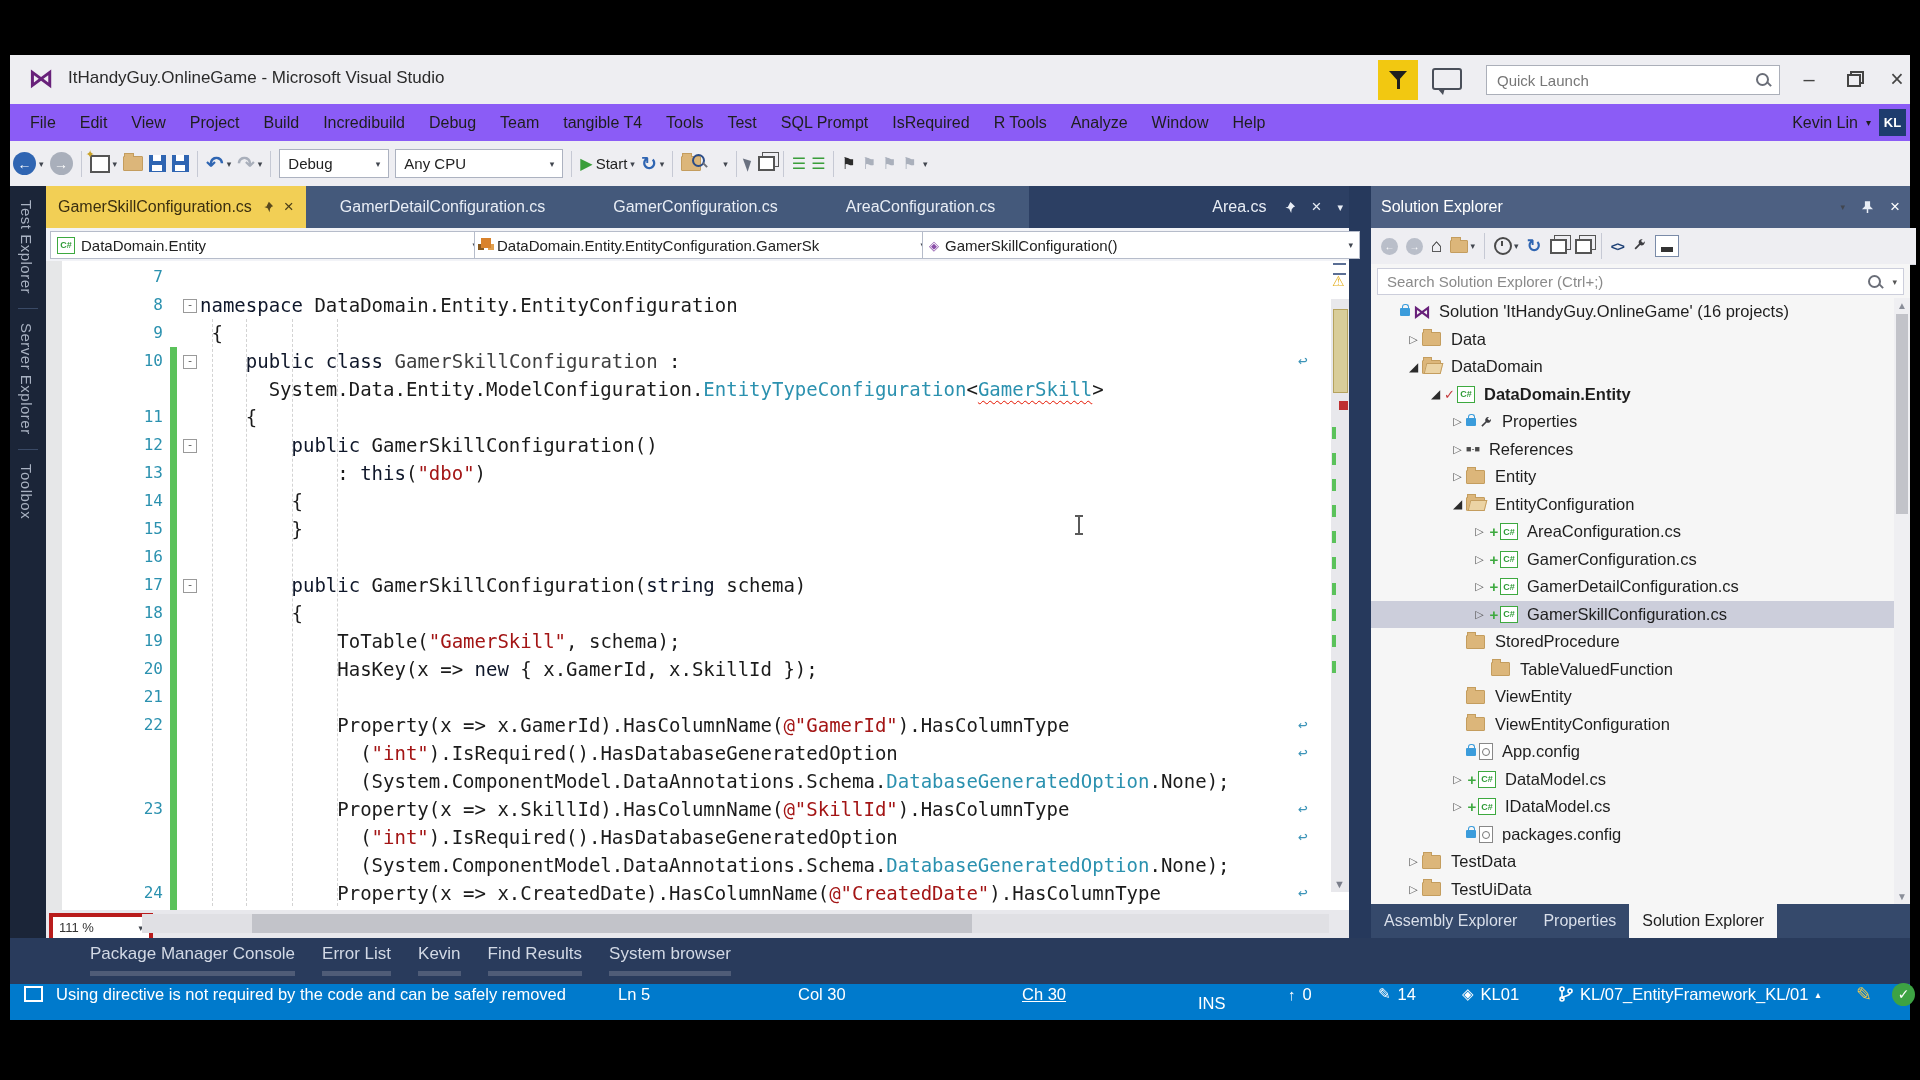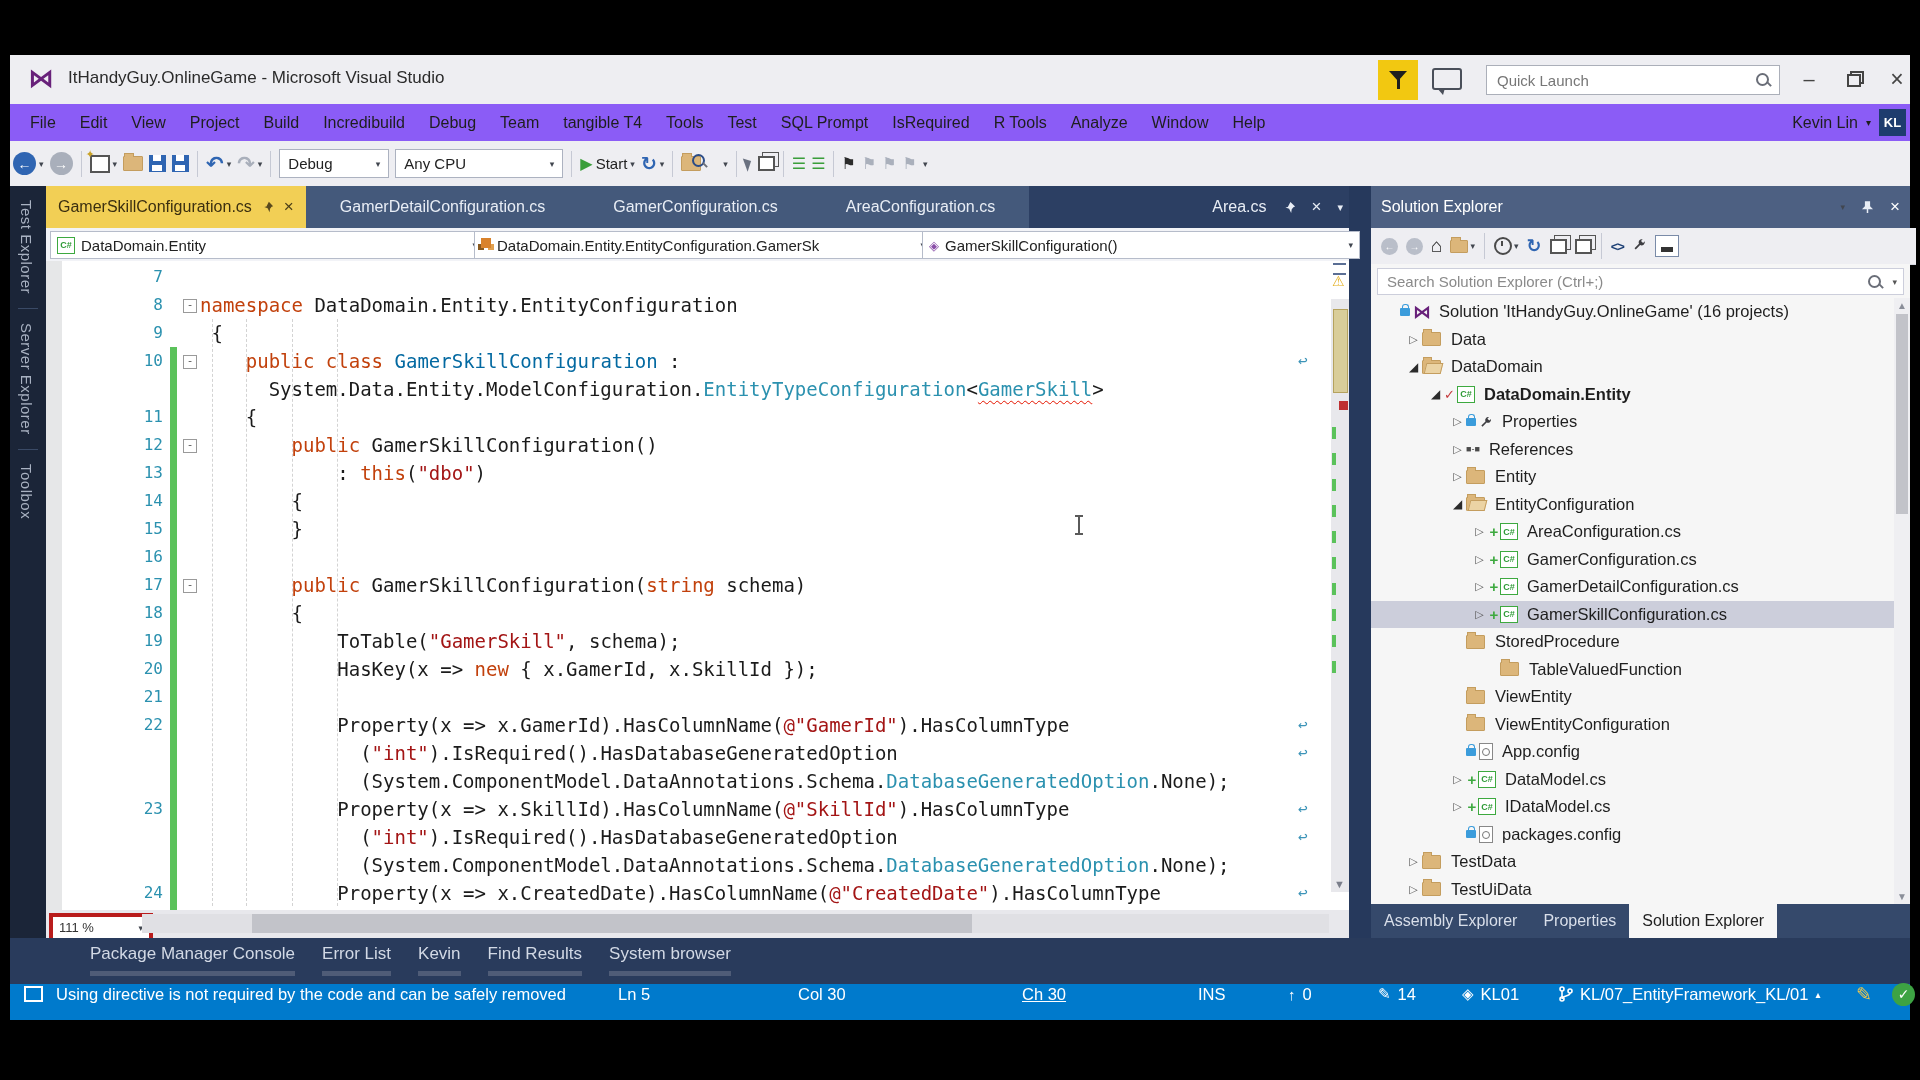--- a/index.html
+++ b/index.html
@@ -106,21 +106,21 @@
   #margin-strip{position:absolute;left:0;top:0;width:16px;height:100%;background:#E6E7E8;}
   .guide{position:absolute;top:58px;bottom:4px;width:0;border-left:1px dashed #D3D3D3;}
   #code-rows{position:absolute;left:0;top:2px;width:100%;}
   .crow{position:relative;height:28px;font-family:"DejaVu Sans Mono",monospace;font-size:19px;line-height:28px;white-space:pre;}
   .lnum{position:absolute;left:0;width:117px;text-align:right;color:#2B91AF;font-size:16px;}
   .cbar{position:absolute;left:124px;width:7px;top:0;height:28px;background:#5BC25B;}
   .fold{position:absolute;left:137px;top:8px;width:12px;height:12px;border:1px solid #9A9A9A;background:#fff;
     color:#555;font-size:11px;line-height:10px;text-align:center;font-family:"DejaVu Sans Mono",monospace;}
   .ctext{position:absolute;left:154px;top:0;}
   .wrapg{position:absolute;left:1252px;top:0;color:#3C94B8;font-size:16px;}
-  .tok-k{color:#c2410c;} .tok-t{color:#2B91AF;} .tok-s{color:#A31515;} .tok-g{color:#0369a1;} .tok-p{color:#1B1B1B;}
+  .tok-k{color:#0f172a;} .tok-t{color:#2B91AF;} .tok-s{color:#A31515;} .tok-g{color:#404040;} .tok-p{color:#1B1B1B;}
   .tok-e{color:#2B91AF;text-decoration:underline;text-decoration-style:wavy;text-decoration-color:#E51400;
     text-decoration-thickness:1px;text-underline-offset:4px;}
   
   #ed-scroll{position:absolute;right:0;top:0;width:18px;height:100%;}
   #split-handle{position:absolute;left:2px;top:2px;width:13px;height:8px;border-top:2px solid #5A6E94;border-bottom:2px solid #5A6E94;}
   #ed-warning{position:absolute;left:1px;top:12px;font-size:14px;color:#E2AC18;}
   #ed-track{position:absolute;left:0;top:38px;bottom:18px;width:18px;background:#E8E8EC;}
   #ed-thumb{position:absolute;left:2px;top:10px;width:13px;height:82px;background:#D9CD9A;border:1px solid #B5A25E;}
   #ed-redmark{position:absolute;left:8px;top:102px;width:9px;height:9px;background:#BE3032;}
   .chmark{position:absolute;left:1px;width:4px;height:12px;background:#5BC25B;}
@@ -197,21 +197,21 @@
   
   #bottom-strip{left:10px;top:938px;width:1900px;height:46px;background:#293B5C;display:flex;align-items:flex-start;
     padding-left:80px;gap:27px;box-sizing:border-box;}
   .bp-tab{display:flex;flex-direction:column;align-items:center;margin-top:6px;}
   .bp-label{font-size:17px;color:#D2D9E5;white-space:nowrap;}
   .bp-bar{width:100%;height:5px;background:#4F5C77;margin-top:7px;}
   #status-bar{left:10px;top:984px;width:1900px;height:36px;background:#007ACC;color:#fff;font-size:16.5px;}
   .st{position:absolute;top:0;height:20px;display:flex;align-items:center;gap:7px;white-space:nowrap;}
   #st-icon{left:14px;} #st-icon .sq{width:15px;height:12px;border:2px solid #fff;}
   #st-msg{left:46px;}
-  #st-ln{left:608px;text-align:center;} #st-col{left:788px;} #st-ch{left:1012px;text-decoration:underline;} #st-ins{left:1188px;}
+  #st-ln{left:608px;text-align:center;} #st-col{left:788px;} #st-ch{left:1012px;text-decoration:underline;} #st-ins{left:1188px;margin-top:9px;}
   #st-up{left:1278px;} #st-pen{left:1368px;} #st-ws{left:1452px;} #st-branch{left:1548px;}
   #st-edit-ico{left:1846px;font-size:19px;color:#F3C84C;}
   #st-check{left:1882px;} #st-check .cc{width:23px;height:23px;border-radius:50%;background:#3DA343;
     display:flex;align-items:center;justify-content:center;font-size:14px;color:#fff;}
   .st .gl{font-size:15px;}
   #st-branch svg{stroke:#fff;}
   #st-branch .bup{font-size:10px;}
 </style>
 </head>
 <body>
@@ -615,21 +615,21 @@
             <span class="exp">▷</span>
             <span class="badge-plus">+</span>
             <span class="csicon">C#</span>
             <span class="tree-label">GamerSkillConfiguration.cs</span>
           </div>
           <div class="trow" style="padding-left: 78px;">
             <span class="exp"></span>
             <span class="tfolder"></span>
             <span class="tree-label">StoredProcedure</span>
           </div>
-          <div class="trow" style="padding-left: 78px; margin-left: 34px;">
+          <div class="trow" style="padding-left: 103px;">
             <span class="exp"></span>
             <span class="tfolder"></span>
             <span class="tree-label">TableValuedFunction</span>
           </div>
           <div class="trow" style="padding-left: 78px;">
             <span class="exp"></span>
             <span class="tfolder"></span>
             <span class="tree-label">ViewEntity</span>
           </div>
           <div class="trow" style="padding-left: 78px;">

